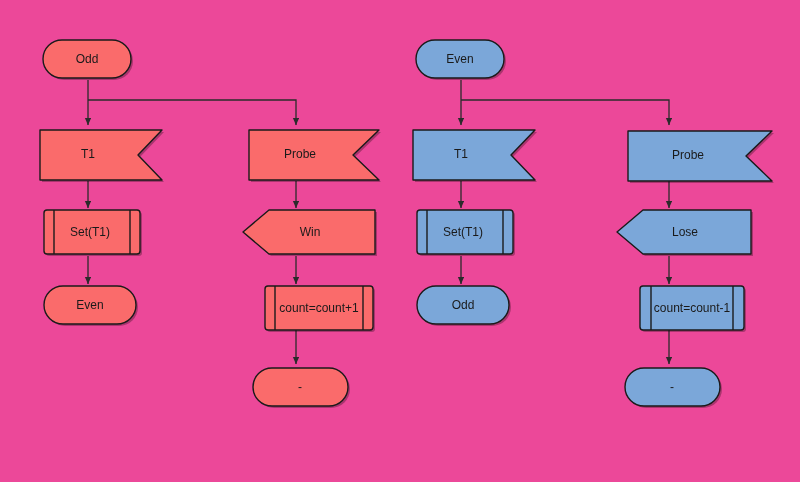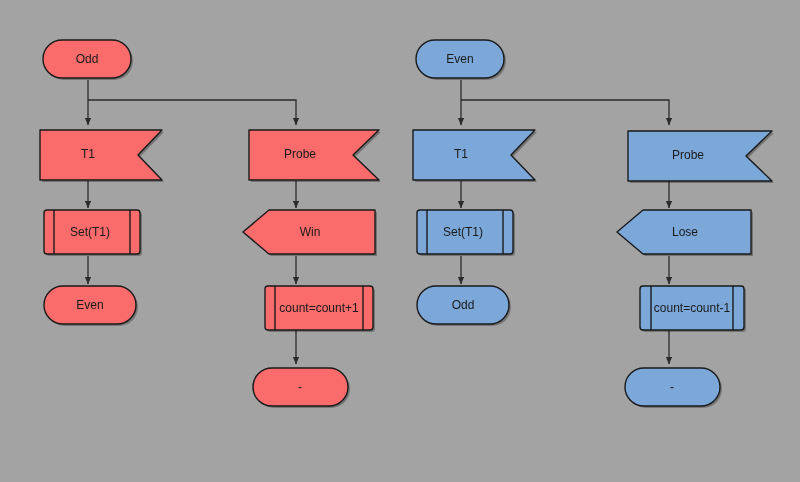--- a/index.html
+++ b/index.html
@@ -11,21 +11,21 @@
   body {
     width: 800px;
     height: 482px;
     font-family: "Liberation Sans", sans-serif;
     overflow: hidden;
   }
   #diagram-root {
     position: relative;
     width: 800px;
     height: 482px;
-    background: #a3a3a3;
+    background: #ec4899;
   }
   svg#flow-svg {
     position: absolute;
     top: 0;
     left: 0;
     width: 800px;
     height: 482px;
   }
   .node-text {
     font-family: "Liberation Sans", sans-serif;

